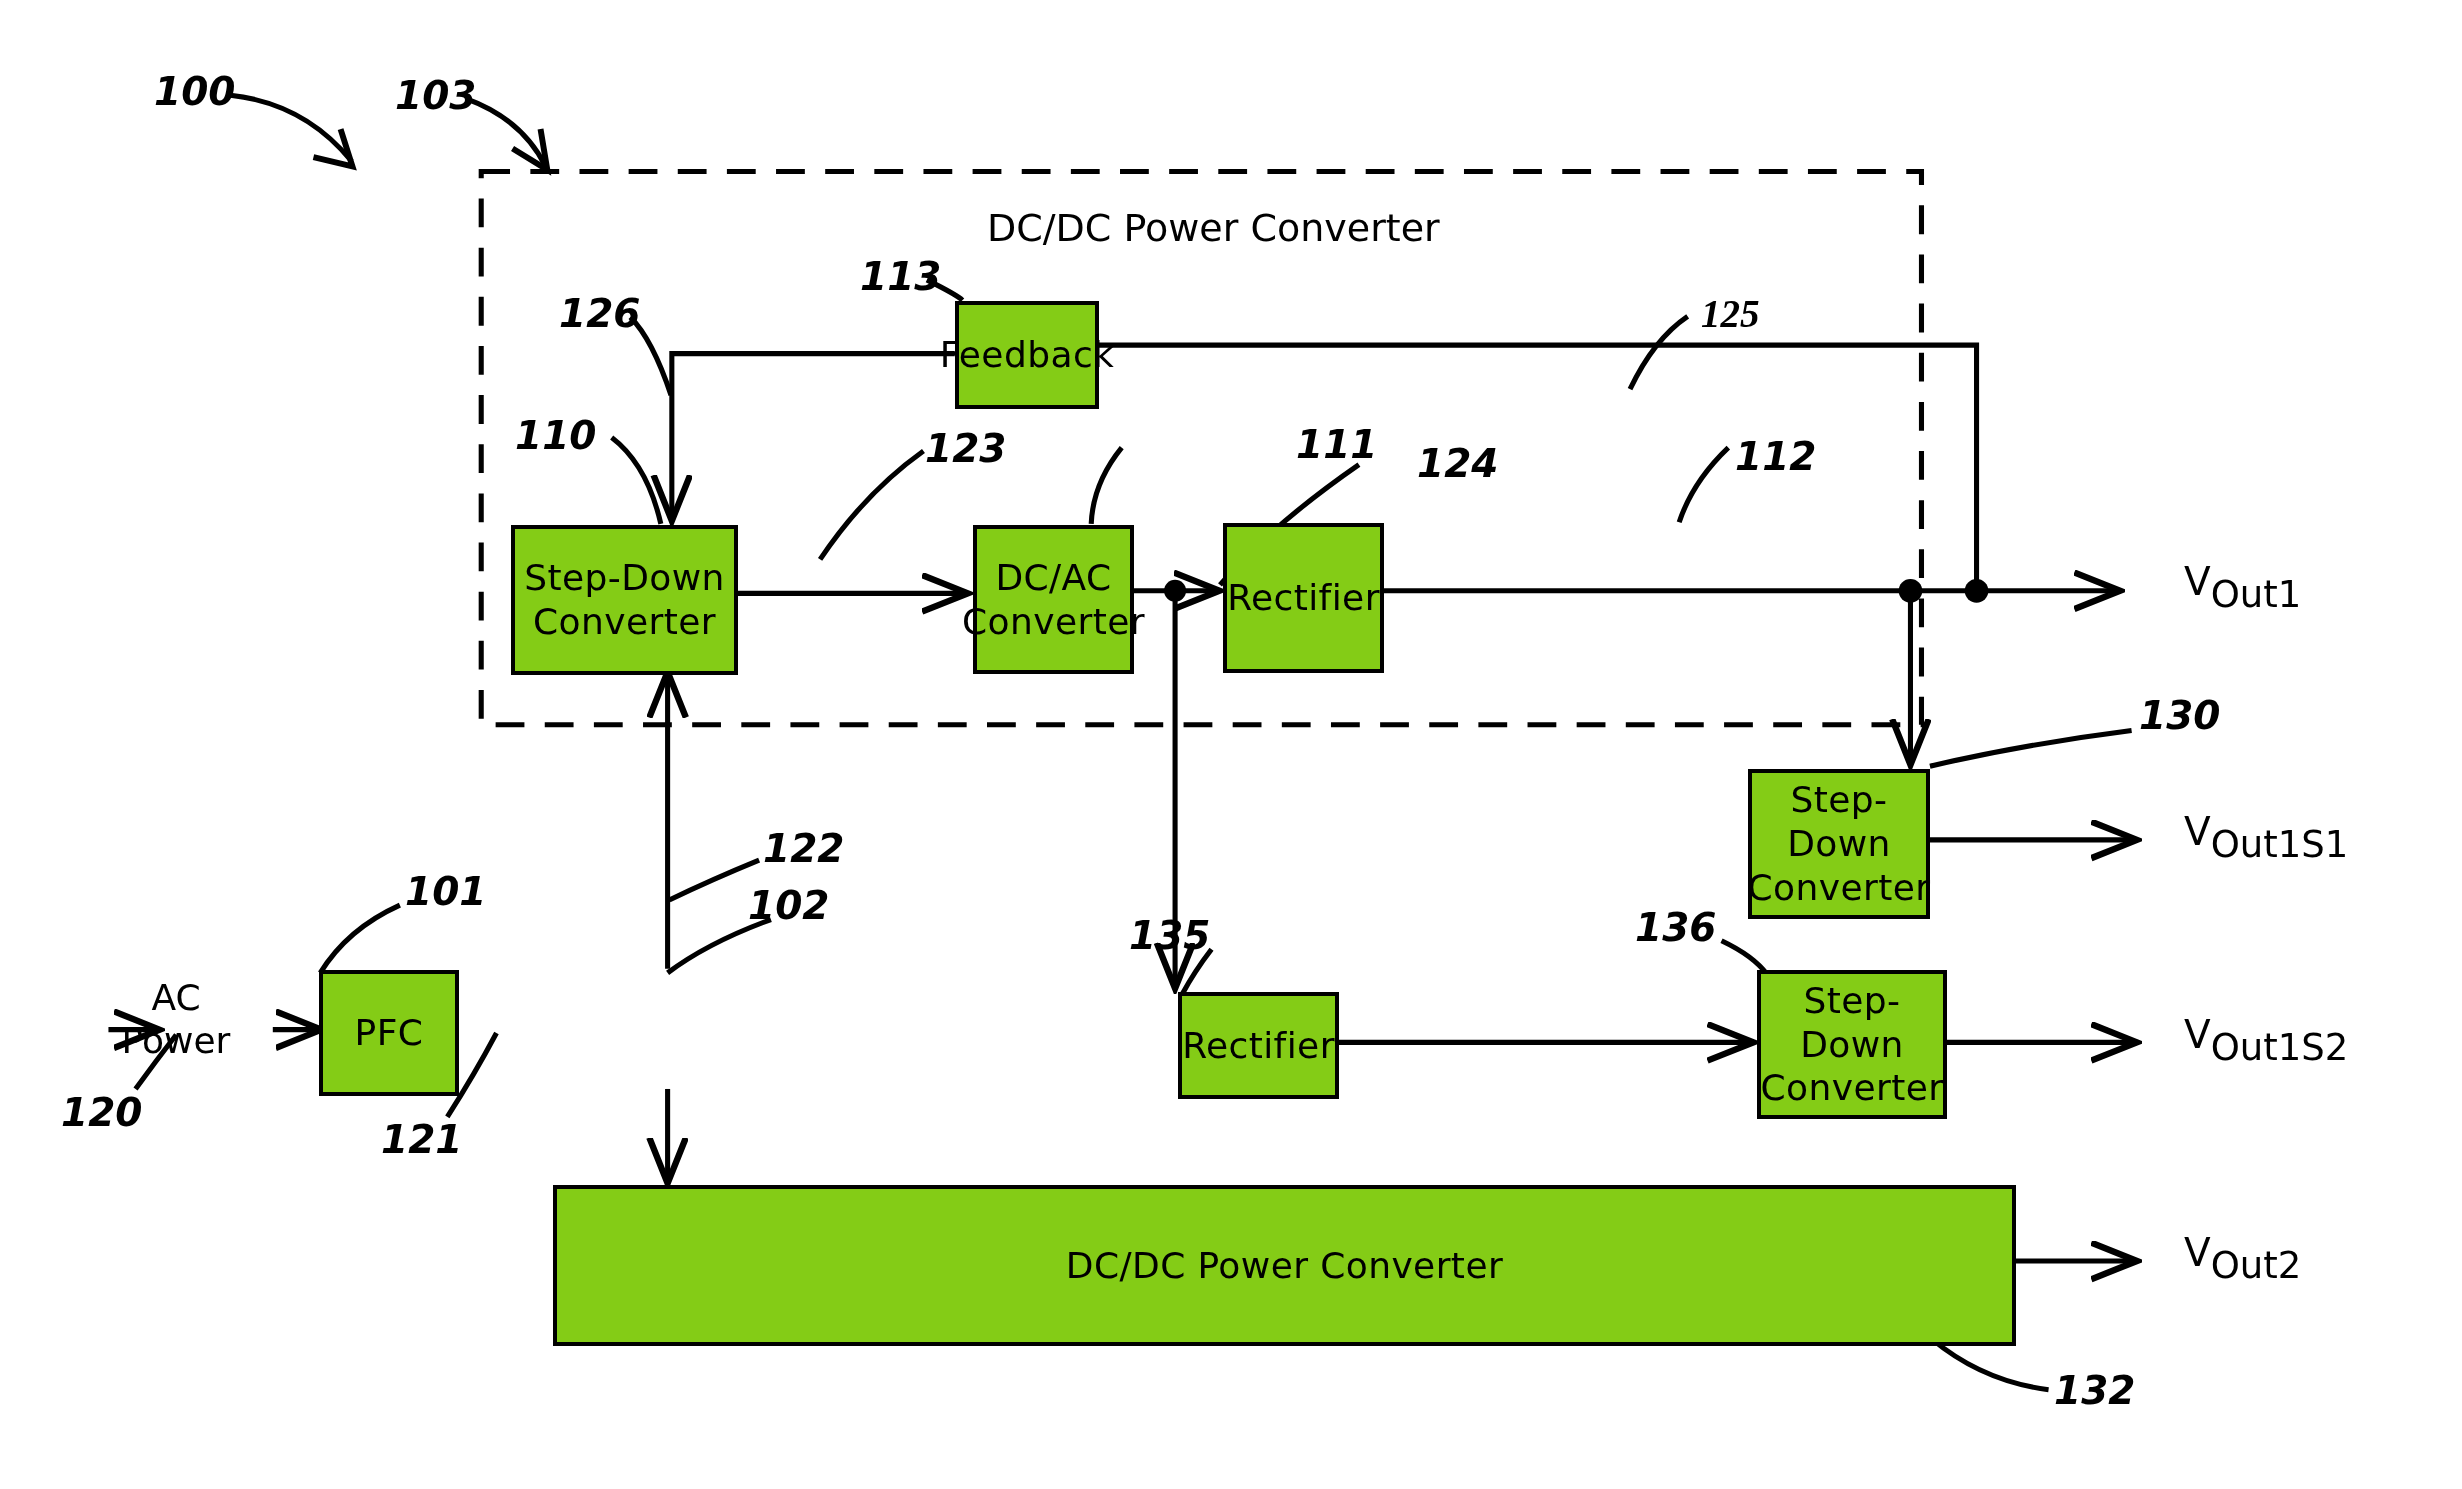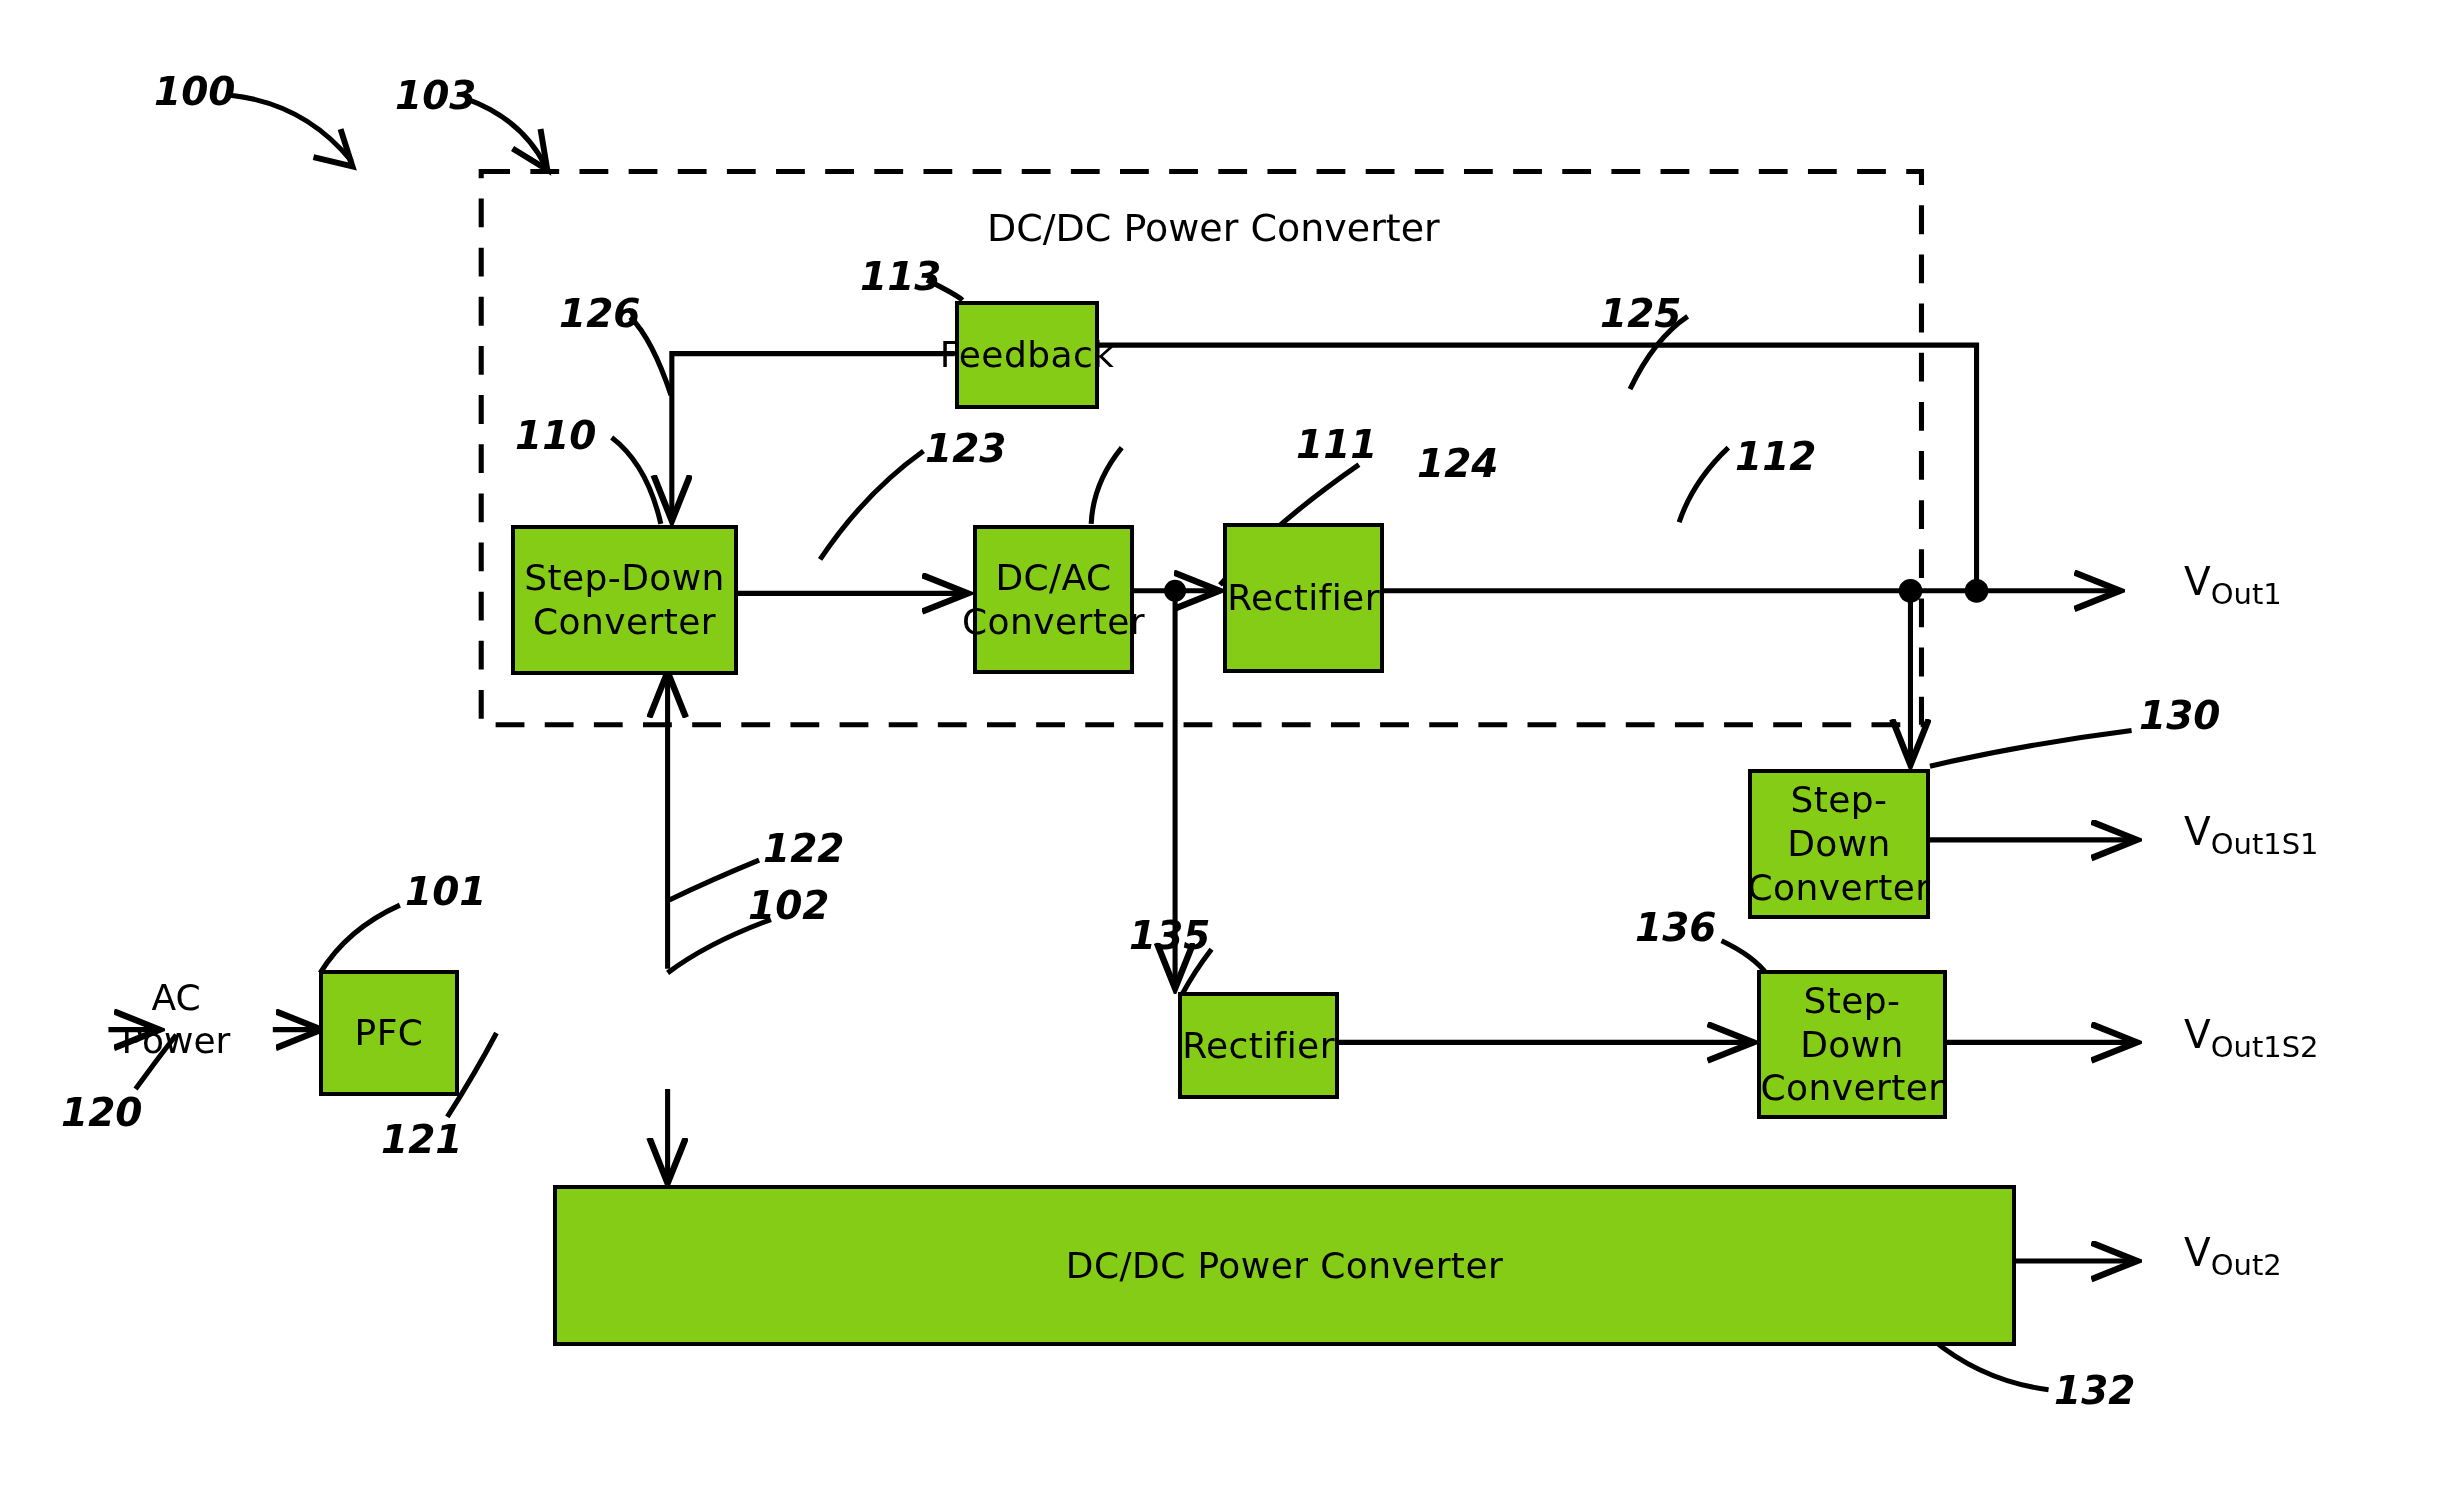--- a/index.html
+++ b/index.html
@@ -8,21 +8,21 @@
   #stage{position:absolute;left:0;top:0;width:2462px;height:1490px;}
   svg.layer{position:absolute;left:0;top:0;width:2462px;height:1490px;pointer-events:none;}
   .blk{position:absolute;border:4.2px solid #000;background:#84cc16;
        display:flex;align-items:center;justify-content:center;text-align:center;
        line-height:1.22;font-size:36px;letter-spacing:0.4px;}
   .blk.sm{font-size:36px;}
   .reftag{position:absolute;font-style:italic;font-weight:bold;font-size:39px;
           font-family:"DejaVu Sans",sans-serif;white-space:nowrap;}
   .plain{position:absolute;font-size:36px;white-space:nowrap;line-height:1.2;}
   .vout{position:absolute;font-size:39px;white-space:nowrap;}
-  .vout sub{font-size:29px;vertical-align:-0.32em;letter-spacing:0px;}
+  .vout sub{font-size:37px;vertical-align:-0.32em;letter-spacing:0px;}
   .title{position:absolute;font-size:38px;white-space:nowrap;}
 </style>
 </head>
 <body>
 
 <div id="stage">
 
   <svg class="layer" viewBox="0 0 2906 1758">
     <defs>
       <marker id="ah" markerWidth="10" markerHeight="10" refX="8.6" refY="4" orient="auto" markerUnits="strokeWidth">
@@ -165,21 +165,21 @@
     <span>V</span><sub>Out1S2</sub>
   </div>
   <div class="vout" style="left:2184px;top:1230px;">
     <span>V</span><sub>Out2</sub>
   </div>
 
   <div class="reftag" style="left:154px;top:69px;">100</div>
   <div class="reftag" style="left:395px;top:73px;">103</div>
   <div class="reftag" style="left:559px;top:291px;">126</div>
   <div class="reftag" style="left:860px;top:254px;">113</div>
-  <div class="reftag" style="left:1600px;top:291px;">125</div>
+  <div class="reftag" style="left:1701px;top:291px;font-family:Liberation Serif, serif;">125</div>
   <div class="reftag" style="left:515px;top:413px;">110</div>
   <div class="reftag" style="left:925px;top:426px;">123</div>
   <div class="reftag" style="left:1296px;top:422px;">111</div>
   <div class="reftag" style="left:1417px;top:441px;">124</div>
   <div class="reftag" style="left:1735px;top:434px;">112</div>
   <div class="reftag" style="left:2139px;top:693px;">130</div>
   <div class="reftag" style="left:763px;top:826px;">122</div>
   <div class="reftag" style="left:405px;top:869px;">101</div>
   <div class="reftag" style="left:748px;top:883px;">102</div>
   <div class="reftag" style="left:1129px;top:913px;">135</div>

